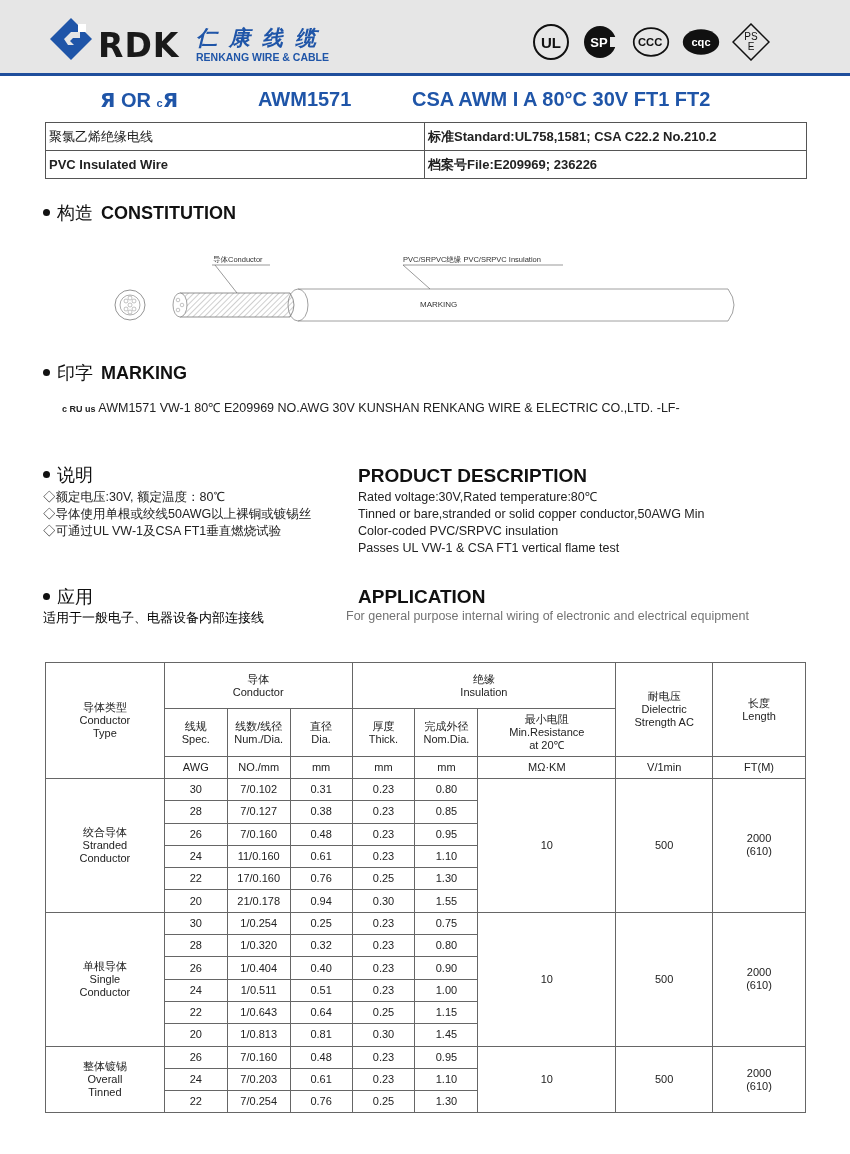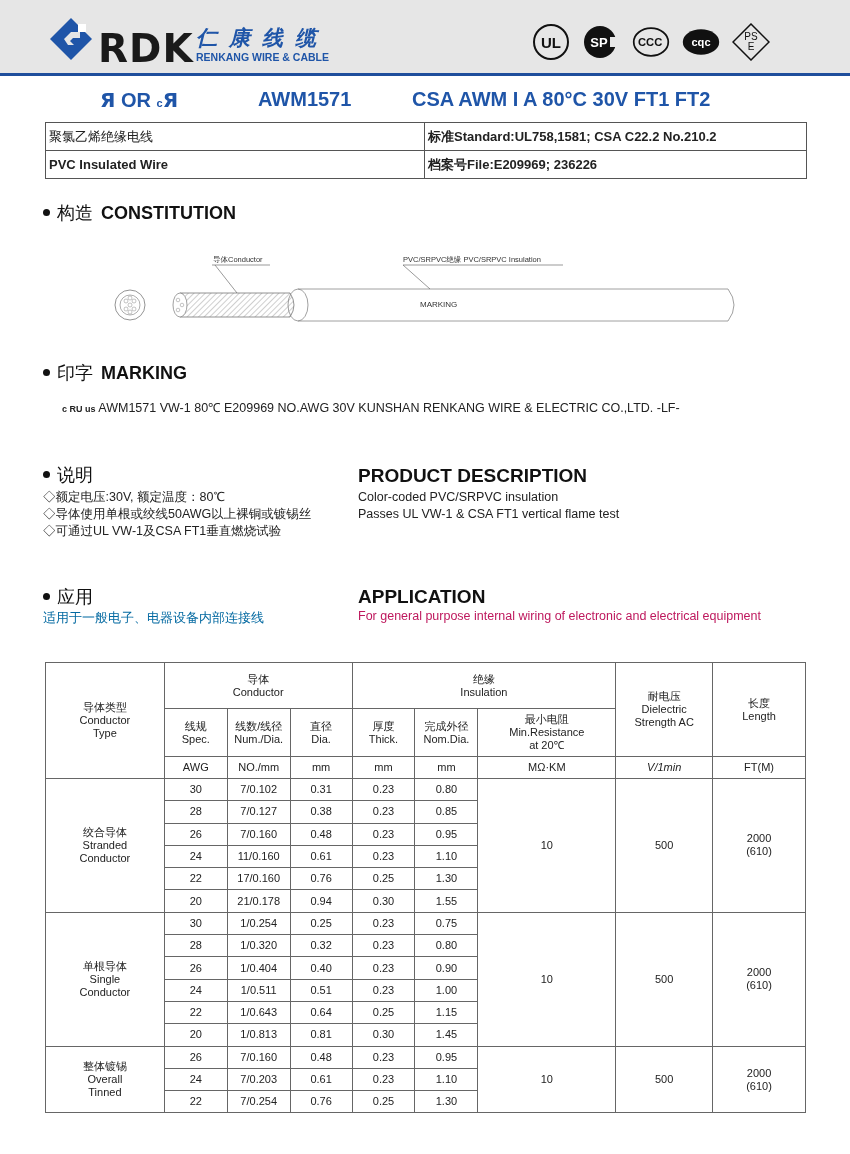--- a/index.html
+++ b/index.html
@@ -1,19 +1,19 @@
 <!DOCTYPE html>
 <html><head>
 <meta charset="utf-8">
 <style>
   * { box-sizing: border-box; margin: 0; padding: 0; }
   body { width: 850px; height: 1154px; background: #ffffff; font-family: "Liberation Sans", sans-serif; color: #222; position: relative; overflow: hidden; }
   .header { position: absolute; left: 0; top: 0; width: 850px; height: 76px; background: #e6e6e6; border-bottom: 3px solid #1f4e9c; }
   .logo { position: absolute; left: 50px; top: 18px; width: 42px; height: 42px; }
-  .rdk { position: absolute; left: 98px; top: 26px; font-size: 39px; font-weight: bold; color: #1a1a1a; letter-spacing: 1px; font-family: "DejaVu Sans", sans-serif; }
+  .rdk { position: absolute; left: 98px; top: 26px; font-size: 33px; font-weight: bold; color: #1a1a1a; letter-spacing: 1px; font-family: "DejaVu Sans", sans-serif; }
   .cn-brand { position: absolute; left: 196px; top: 24px; font-size: 21px; font-weight: bold; color: #1f55a8; letter-spacing: 12px; font-style: italic; }
   .en-brand { position: absolute; left: 196px; top: 51px; font-size: 10.5px; font-weight: bold; color: #1f55a8; }
   .certs { position: absolute; left: 532px; top: 24px; display: flex; gap: 12px; align-items: center; }
   .cert { width: 38px; height: 36px; display: flex; align-items: center; justify-content: center; }
 
   .title-row { position: absolute; top: 88px; left: 0; width: 850px; height: 28px; text-align: center; }
   .t-ul { position: absolute; left: 100px; top: 0; font-size: 20px; font-weight: bold; color: #1f55a8; }
   .t-awm { position: absolute; left: 258px; top: 0; font-size: 20px; font-weight: bold; color: #1f55a8; }
   .t-csa { position: absolute; left: 412px; top: 0; font-size: 20px; font-weight: bold; color: #1f55a8; }
 
@@ -27,22 +27,22 @@
   .sec .en { font-weight: bold; margin-left: 8px; }
 
   .diagram { position: absolute; left: 100px; top: 245px; width: 650px; height: 90px; }
 
   .marking { position: absolute; left: 62px; top: 400px; font-size: 12.5px; line-height: 17px; color: #222; }
   .marking .ulmark { font-size: 9px; font-weight: bold; }
 
   .desc-cn { position: absolute; left: 43px; top: 489px; font-size: 12.5px; line-height: 17px; color: #222; }
   .desc-en { position: absolute; left: 358px; top: 489px; font-size: 12.5px; line-height: 17px; color: #222; }
   .h-en { position: absolute; font-size: 19px; font-weight: bold; color: #111; }
-  .app-cn { position: absolute; left: 43px; top: 609px; font-size: 13px; color: #0369a1; }
-  .app-en { position: absolute; left: 358px; top: 609px; font-size: 12.5px; color: #be185d; }
+  .app-cn { position: absolute; left: 43px; top: 609px; font-size: 13px; color: #000000; }
+  .app-en { position: absolute; left: 346px; top: 609px; font-size: 12.5px; color: #737373; }
 
   .spec { position: absolute; left: 45px; top: 662px; width: 761px; border-collapse: collapse; font-size: 11px; color: #222; text-align: center; }
   .spec td { border: 1px solid #666; padding: 0; line-height: 13px; }
   .spec tr.d td { height: 22.3px; }
 </style>
 </head>
 <body>
 
 <div class="header">
   <svg class="logo" viewBox="0 0 42 42">
@@ -163,20 +163,22 @@
 <div class="sec" style="left:43px; top:463px;">
   <span class="dot"></span><span>说明</span>
 </div>
 <div class="h-en" style="left:358px; top:465px;">PRODUCT DESCRIPTION</div>
 <div class="desc-cn">
   <div>◇额定电压:30V, 额定温度：80℃</div>
   <div>◇导体使用单根或绞线50AWG以上裸铜或镀锡丝</div>
   <div>◇可通过UL VW-1及CSA FT1垂直燃烧试验</div>
 </div>
 <div class="desc-en">
+  <div>Rated voltage:30V,Rated temperature:80℃</div>
+  <div>Tinned or bare,stranded or solid copper conductor,50AWG Min</div>
   <div>Color-coded PVC/SRPVC insulation</div>
   <div>Passes UL VW-1 &amp; CSA FT1 vertical flame test</div>
 </div>
 
 <div class="sec" style="left:43px; top:585px;">
   <span class="dot"></span><span>应用</span>
 </div>
 <div class="h-en" style="left:358px; top:586px;">APPLICATION</div>
 <div class="app-cn">适用于一般电子、电器设备内部连接线</div>
 <div class="app-en">For general purpose internal wiring of electronic and electrical equipment</div>
@@ -223,21 +225,21 @@
 Min.Resistance
 at 20℃</td>
       </tr>
       <tr>
         <td style="white-space: pre-line; height: 22px;">AWG</td>
         <td style="white-space: pre-line; height: 22px;">NO./mm</td>
         <td style="white-space: pre-line; height: 22px;">mm</td>
         <td style="white-space: pre-line; height: 22px;">mm</td>
         <td style="white-space: pre-line; height: 22px;">mm</td>
         <td style="white-space: pre-line; height: 22px;">MΩ·KM</td>
-        <td style="white-space: pre-line; height: 22px; font-style: italic;">V/1min</td>
+        <td style="white-space: pre-line; height: 22px;">V/1min</td>
         <td style="white-space: pre-line; height: 22px;">FT(M)</td>
       </tr>
       <tr class="d">
         <td rowspan="6" style="white-space: pre-line;">绞合导体
 Stranded
 Conductor</td>
         <td style="white-space: pre-line;">30</td>
         <td style="white-space: pre-line;">7/0.102</td>
         <td style="white-space: pre-line;">0.31</td>
         <td style="white-space: pre-line;">0.23</td>

